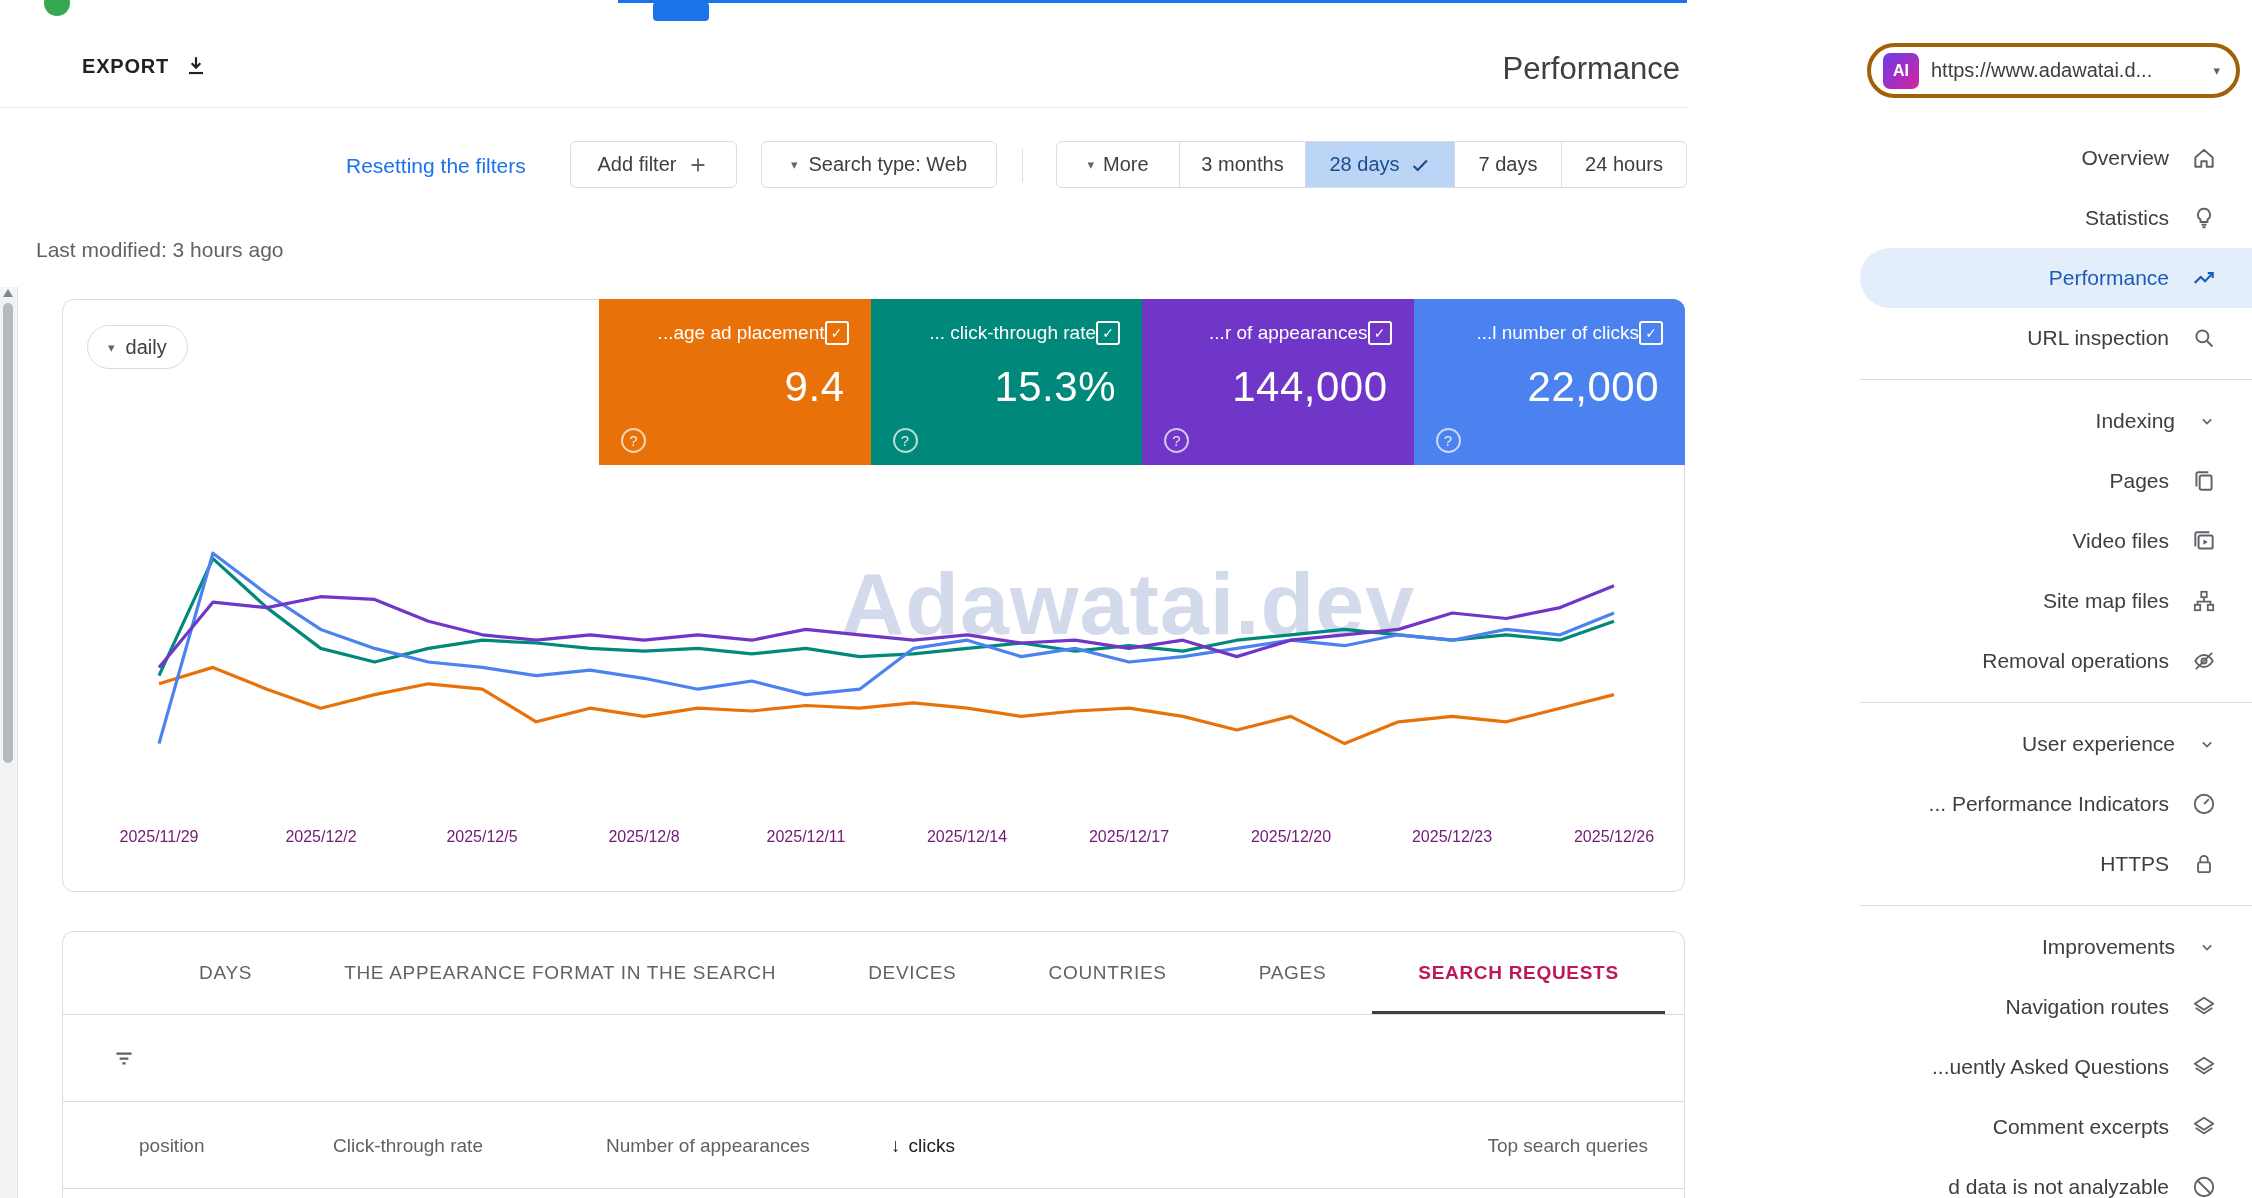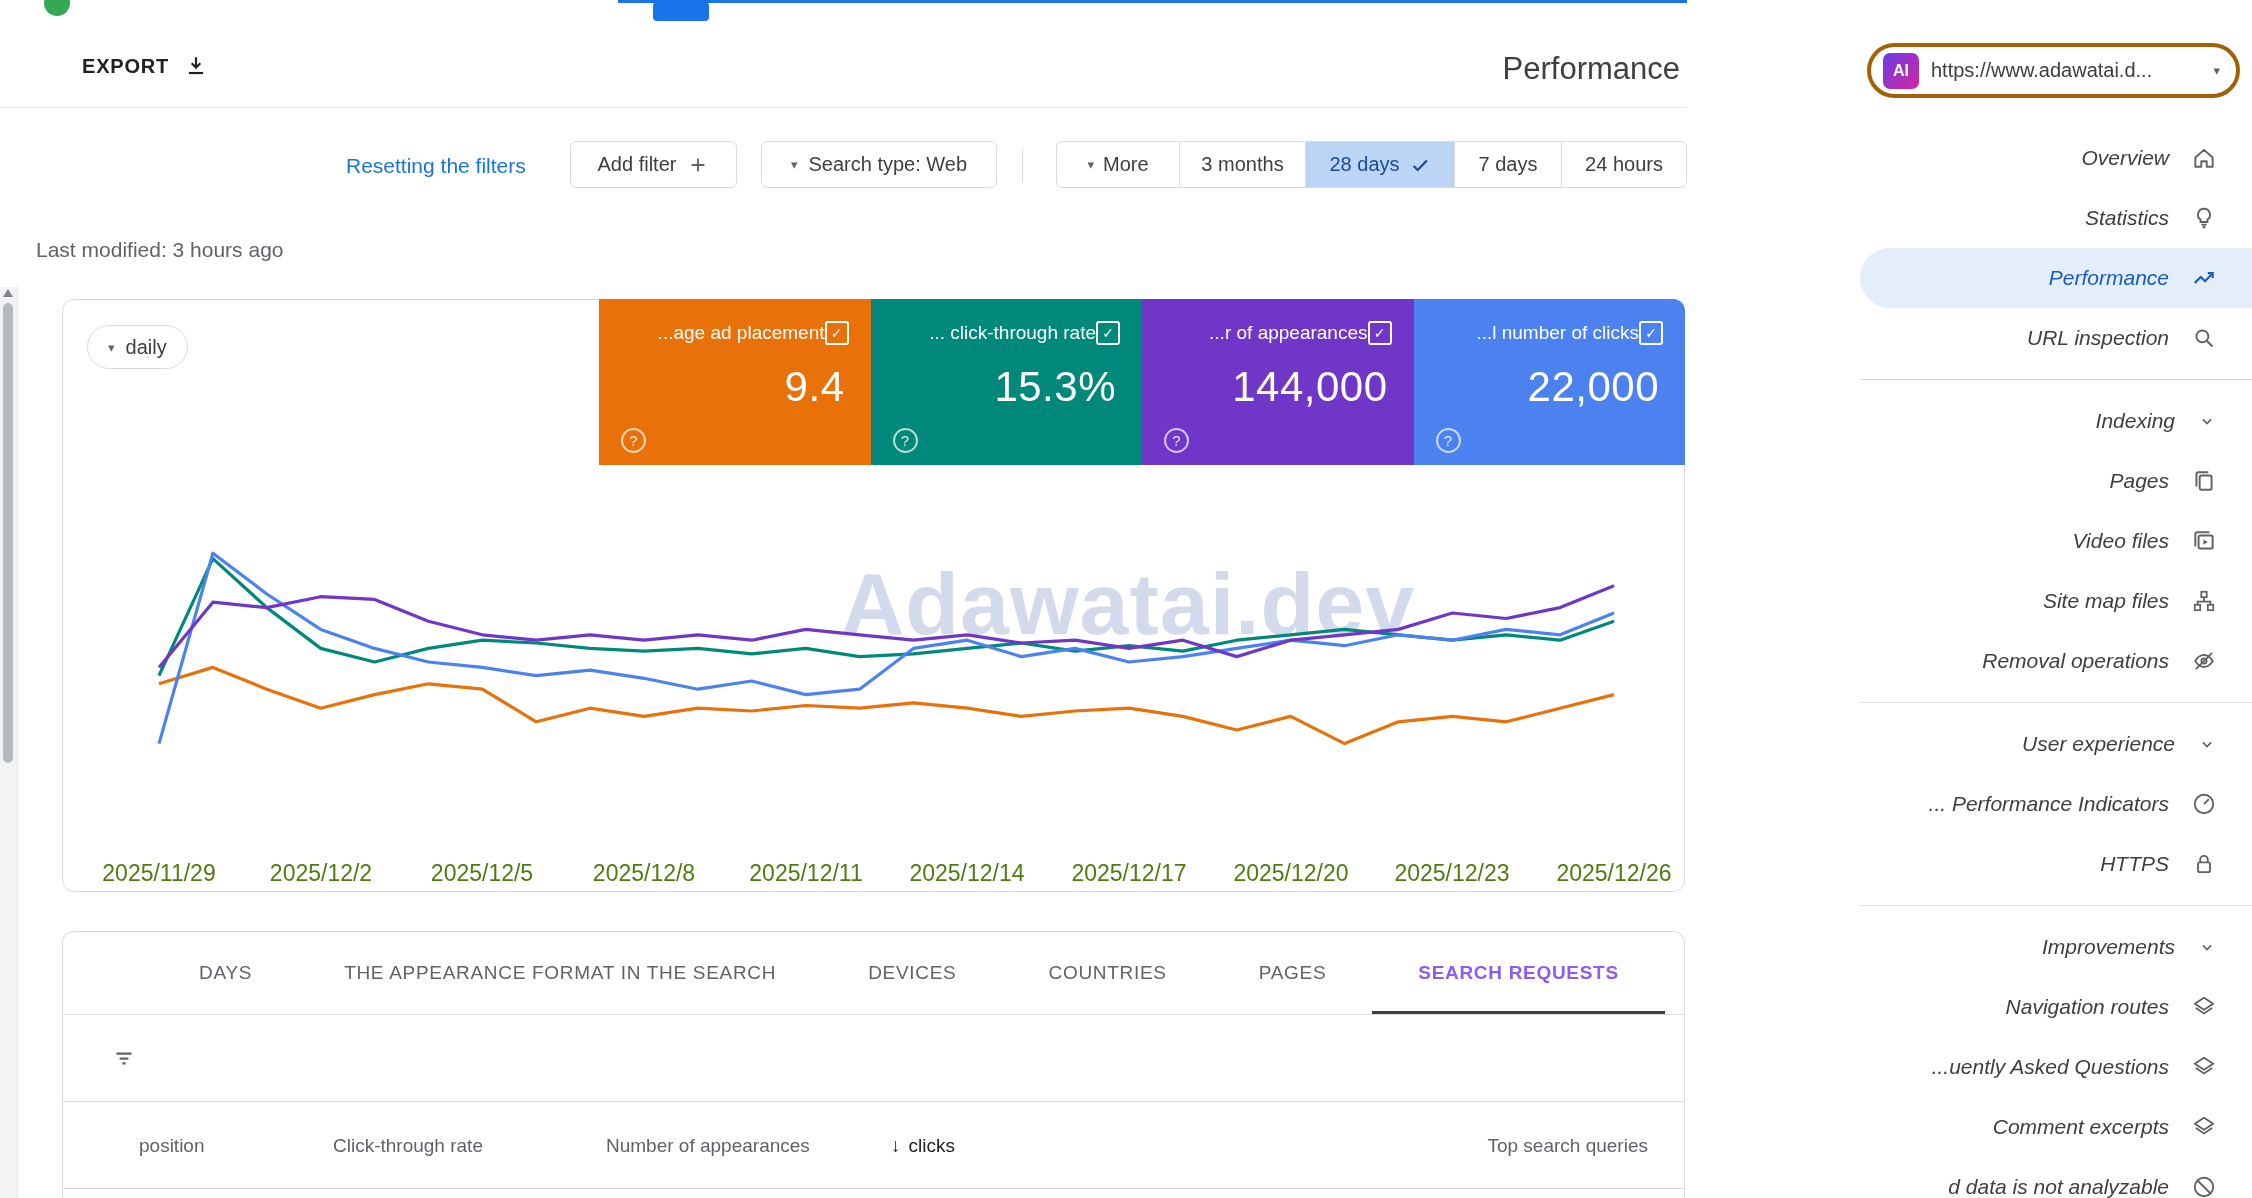--- a/index.html
+++ b/index.html
@@ -28,21 +28,21 @@
 
   
   #property-chip{position:absolute;left:1867px;top:43px;width:373px;height:55px;border:4px solid #a16207;border-radius:28px;background:#fff;display:flex;align-items:center;gap:12px;padding:0 16px 0 12px;box-sizing:border-box;cursor:pointer;}
   #property-logo{width:36px;height:36px;border-radius:7px;background:linear-gradient(135deg,#6a3de8,#d6249f);color:#fff;font-size:16px;font-weight:700;display:flex;align-items:center;justify-content:center;}
   #property-url{flex:1;font-size:20px;color:#3c4043;white-space:nowrap;overflow:hidden;}
   .caret{font-size:13px;color:#5f6368;line-height:1;}
 
   
   #sidebar{position:absolute;left:1860px;top:128px;width:392px;}
   .side-wrap.divided{margin-top:11px;padding-top:11px;border-top:1px solid #dadce0;}
-  .side-item{height:60px;display:flex;align-items:center;justify-content:flex-end;gap:22px;padding-right:35px;font-size:21px;color:#3c4043;cursor:pointer;border-radius:30px 0 0 30px;white-space:nowrap;font-style:italic;}
+  .side-item{height:60px;display:flex;align-items:center;justify-content:flex-end;gap:22px;padding-right:35px;font-size:21px;color:#3c4043;cursor:pointer;border-radius:30px 0 0 30px;white-space:nowrap;}
   .side-item.selected{background:#e4eefb;color:#1a5cb8;font-weight:500;}
   .side-item.selected .icon{color:#1a5cb8;}
   .side-item.section .icon{width:20px;height:20px;}
 
   
   #reset-link{position:absolute;left:346px;top:141px;height:49px;line-height:49px;font-size:21px;color:#1a73e8;font-weight:500;cursor:pointer;}
   .tool-btn{position:absolute;top:141px;height:47px;border:1px solid #dadce0;border-radius:6px;background:#fff;display:flex;align-items:center;justify-content:center;gap:11px;font-size:20px;color:#3c4043;cursor:pointer;box-sizing:border-box;}
   #add-filter-button{left:570px;width:167px;}
   #search-type-select{left:761px;width:236px;}
   #toolbar-vdivider{position:absolute;left:1022px;top:149px;width:1px;height:33px;background:#dadce0;}
@@ -59,27 +59,27 @@
   #metric-cards{position:absolute;top:-1px;right:-1px;width:1086px;height:166px;display:flex;}
   .metric-card{flex:1;position:relative;color:#fff;cursor:pointer;}
   .metric-card:last-child{border-top-right-radius:12px;}
   .metric-label-row{position:absolute;top:22px;left:10px;right:22px;display:flex;justify-content:flex-end;align-items:center;gap:0;font-size:19px;white-space:nowrap;overflow:hidden;}
   .metric-check{width:20px;height:20px;border:2px solid #fff;border-radius:3px;display:flex;align-items:center;justify-content:center;font-size:14px;flex:0 0 auto;cursor:pointer;}
   .metric-value{position:absolute;right:26px;top:64px;font-size:42px;letter-spacing:.5px;}
   .metric-help{position:absolute;left:22px;bottom:12px;width:25px;height:25px;border:2px solid rgba(255,255,255,.7);border-radius:50%;color:rgba(255,255,255,.85);font-size:15px;display:flex;align-items:center;justify-content:center;box-sizing:border-box;cursor:pointer;}
   #chart-watermark{position:absolute;left:1065px;top:304px;transform:translate(-50%,-50%);font-size:88px;font-weight:700;color:#8da0cb;opacity:.38;letter-spacing:1px;white-space:nowrap;pointer-events:none;}
   #perf-chart{position:absolute;left:38px;top:206px;width:1566px;height:320px;}
   #xlabels{position:absolute;left:38px;top:528px;width:1566px;height:26px;}
-  #xlabels span{position:absolute;transform:translateX(-50%);font-size:23px;color:#4d7c0f;white-space:nowrap;margin-top:32px;}
+  #xlabels span{position:absolute;transform:translateX(-50%);font-size:16px;color:#701a75;white-space:nowrap;}
 
   
   #table-card{position:absolute;left:62px;top:931px;width:1621px;height:266px;border:1px solid #dadce0;border-bottom:none;border-radius:12px 12px 0 0;background:#fff;overflow:hidden;}
   #tabs-row{height:82px;border-bottom:1px solid #dadce0;display:flex;padding-left:90px;}
   .tab{padding:0 46px;line-height:82px;font-size:19px;letter-spacing:.7px;color:#5f6368;cursor:pointer;white-space:nowrap;}
-  .tab.active{color:#8b5cf6;font-weight:700;box-shadow:inset 0 -3px 0 #3c4043;}
+  .tab.active{color:#be185d;font-weight:700;box-shadow:inset 0 -3px 0 #3c4043;}
   #filter-row{height:86px;border-bottom:1px solid #dadce0;display:flex;align-items:center;padding-left:48px;}
   #thead-row{position:relative;height:86px;border-bottom:1px solid #dadce0;font-size:19px;color:#5f6368;}
   .th{position:absolute;top:33px;white-space:nowrap;cursor:pointer;}
   .th.c1{left:76px;} .th.c2{left:270px;} .th.c3{left:543px;}
   .th.c4{left:828px;color:#202124;display:flex;gap:8px;align-items:center;}
   .th.c5{right:36px;}
 </style>
 </head>
 <body>
 

